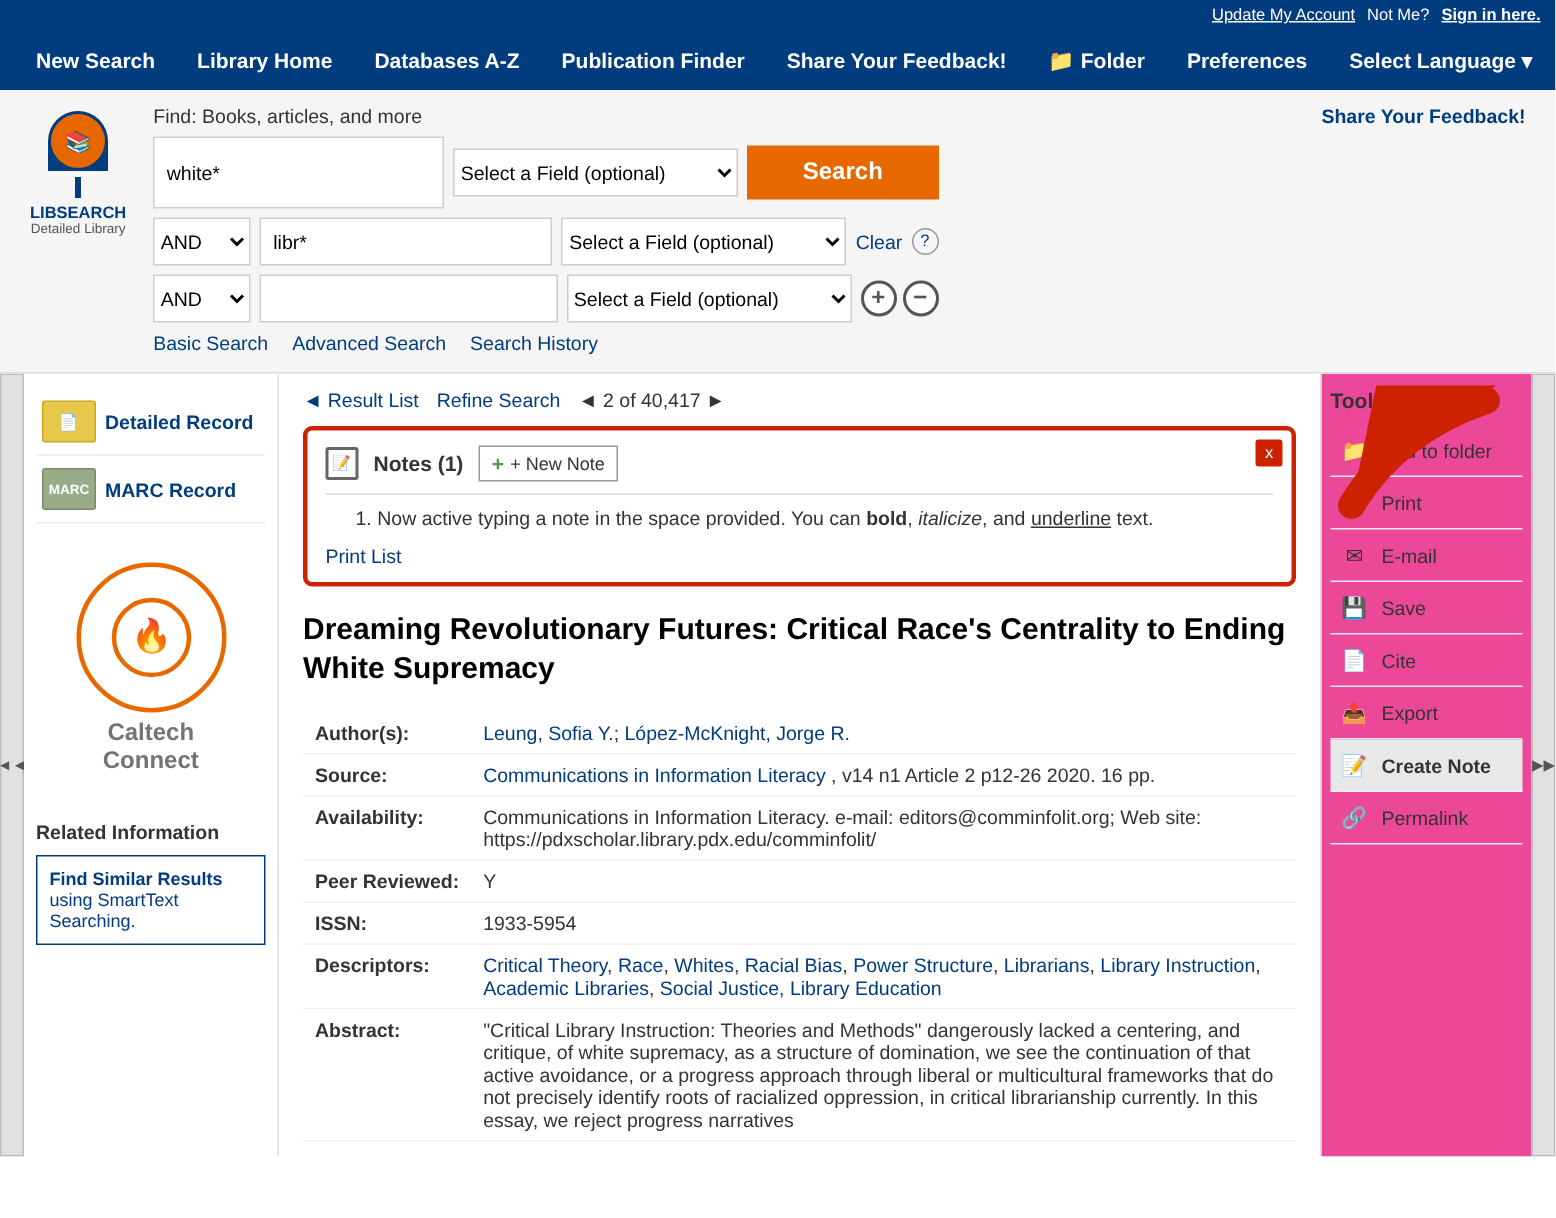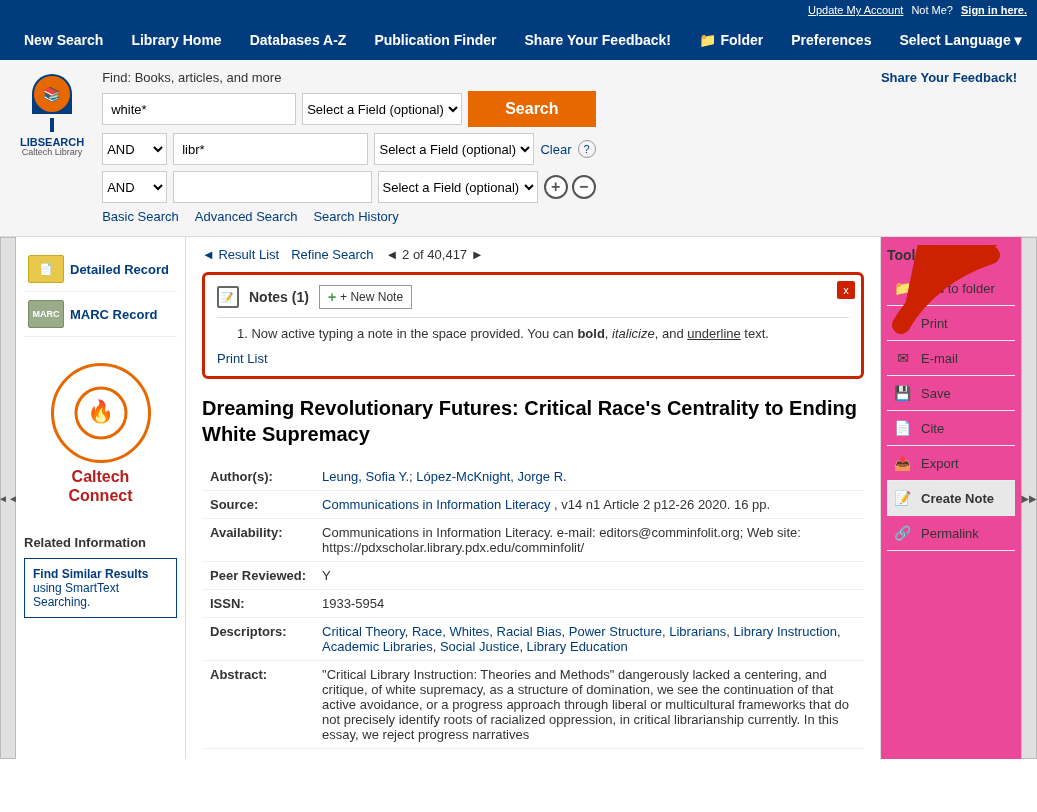--- a/index.html
+++ b/index.html
@@ -68,21 +68,21 @@
       background: #fff;
     }
     .search-row input[type="text"] {
       flex: 1;
       height: 32px;
       font-size: 13px;
       border: 1px solid #ccc;
       padding: 0 8px;
     }
     .field-select {
-      width: 160px;
+      width: 190px;
       height: 32px;
       font-size: 13px;
       border: 1px solid #ccc;
       background: #fff;
     }
     .search-btn {
       background: #e86800;
       color: #fff;
       border: none;
       font-size: 16px;
@@ -159,21 +159,21 @@
     }
     .caltech-logo-circle {
       width: 100px; height: 100px;
       border: 3px solid #e86800;
       border-radius: 50%;
       margin: 0 auto 4px;
       display: flex; align-items: center; justify-content: center;
       font-size: 30px;
       color: #e86800;
     }
-    .caltech-connect-text { font-size: 16px; font-weight: bold; color: #b91c1c; line-height: 1.2; }
+    .caltech-connect-text { font-size: 16px; font-weight: bold; color: #737373; line-height: 1.2; }
 
     
     .related-info {
       margin-top: 20px;
       font-size: 13px;
       font-weight: bold;
       color: #333;
     }
     .find-similar-box {
       margin-top: 8px;
@@ -363,28 +363,28 @@
         <div style="position:relative;width:54px;height:62px;">
 
           <div style="position:absolute;top:0;left:7px;width:40px;height:40px;background:#003c7e;border-radius:50% 50% 50% 50%/50% 50% 0 0;"></div>
 
           <div style="position:absolute;top:2px;left:9px;width:36px;height:36px;background:#e86800;border-radius:50%;display:flex;align-items:center;justify-content:center;color:#fff;font-size:14px;font-weight:bold;">📚</div>
 
           <div style="position:absolute;bottom:4px;left:25px;width:4px;height:14px;background:#003c7e;"></div>
         </div>
         <div style="text-align:center;line-height:1.1;">
           <div style="font-size:11px;font-weight:bold;color:#003c7e;">LIBSEARCH</div>
-          <div style="font-size:9px;color:#555;">Caltech Library</div>
+          <div style="font-size:9px;color:#555;">Detailed Library</div>
         </div>
       </div>
       <div style="flex:1;">
         <div class="find-label">Find: Books, articles, and more</div>
 
         <div class="search-row" style="margin-top:6px;">
-          <input type="text" value="white*" style="flex: 1 1 0%; height: 32px; font-size: 13px; border: 1px solid rgb(204, 204, 204); padding: 0px 8px;">
+          <input type="text" value="white*" style="flex: 1 1 0%; height: 48px; font-size: 13px; border: 1px solid rgb(204, 204, 204); padding: 0px 8px;">
           <select class="field-select">
             <option>Select a Field (optional)</option>
           </select>
           <button class="search-btn">Search</button>
         </div>
 
         <div class="search-row">
           <select class="operator-select">
             <option>AND</option><option>OR</option><option>NOT</option>
           </select>

